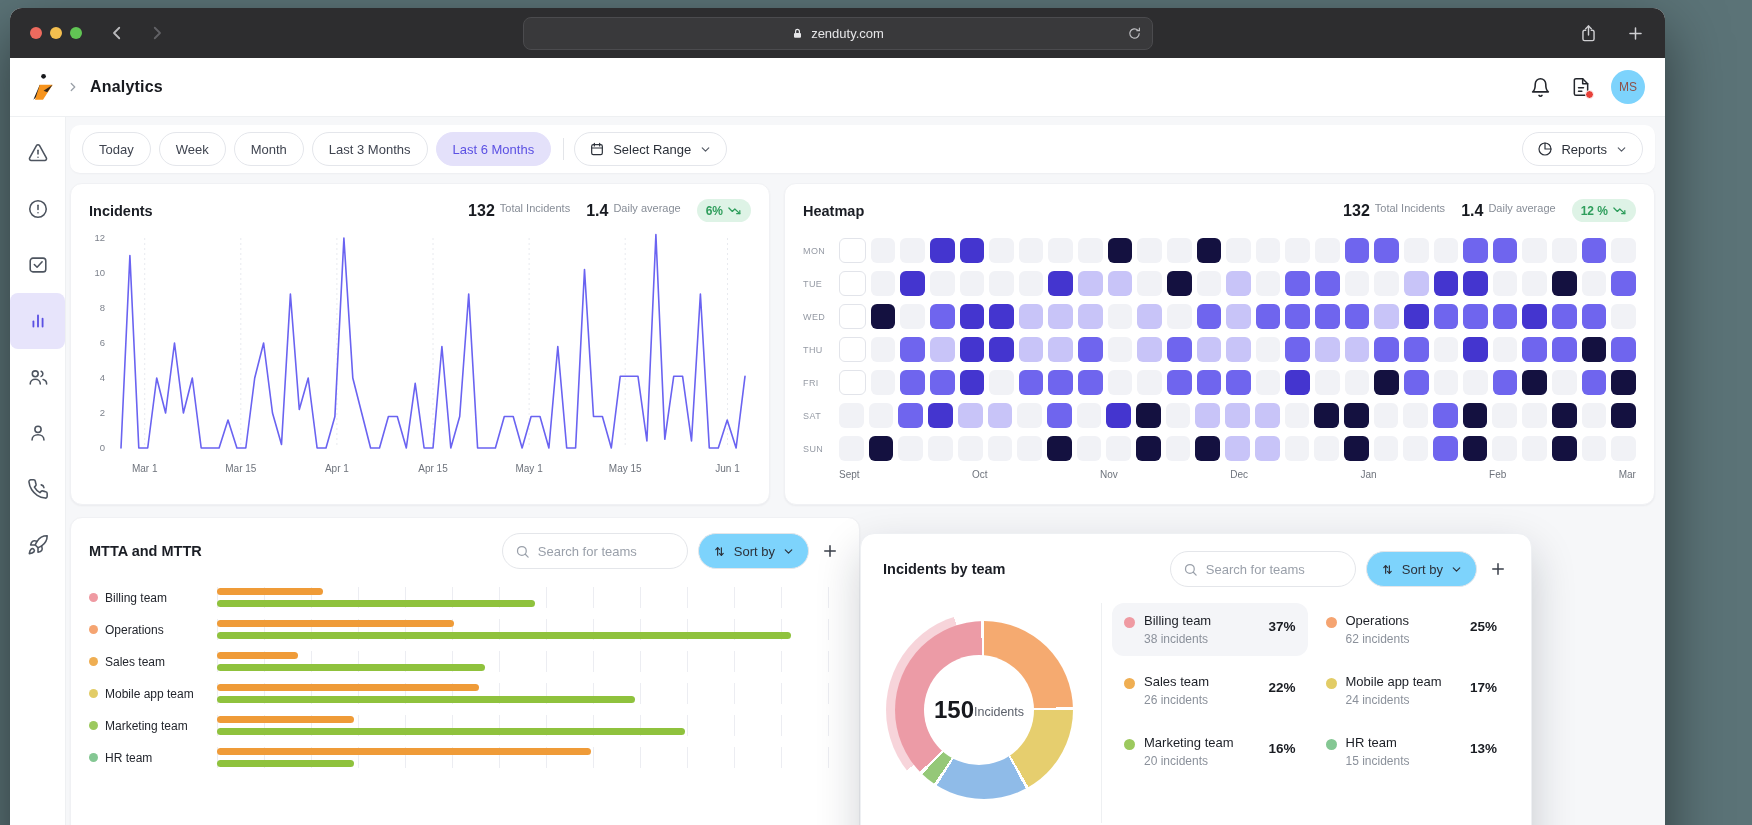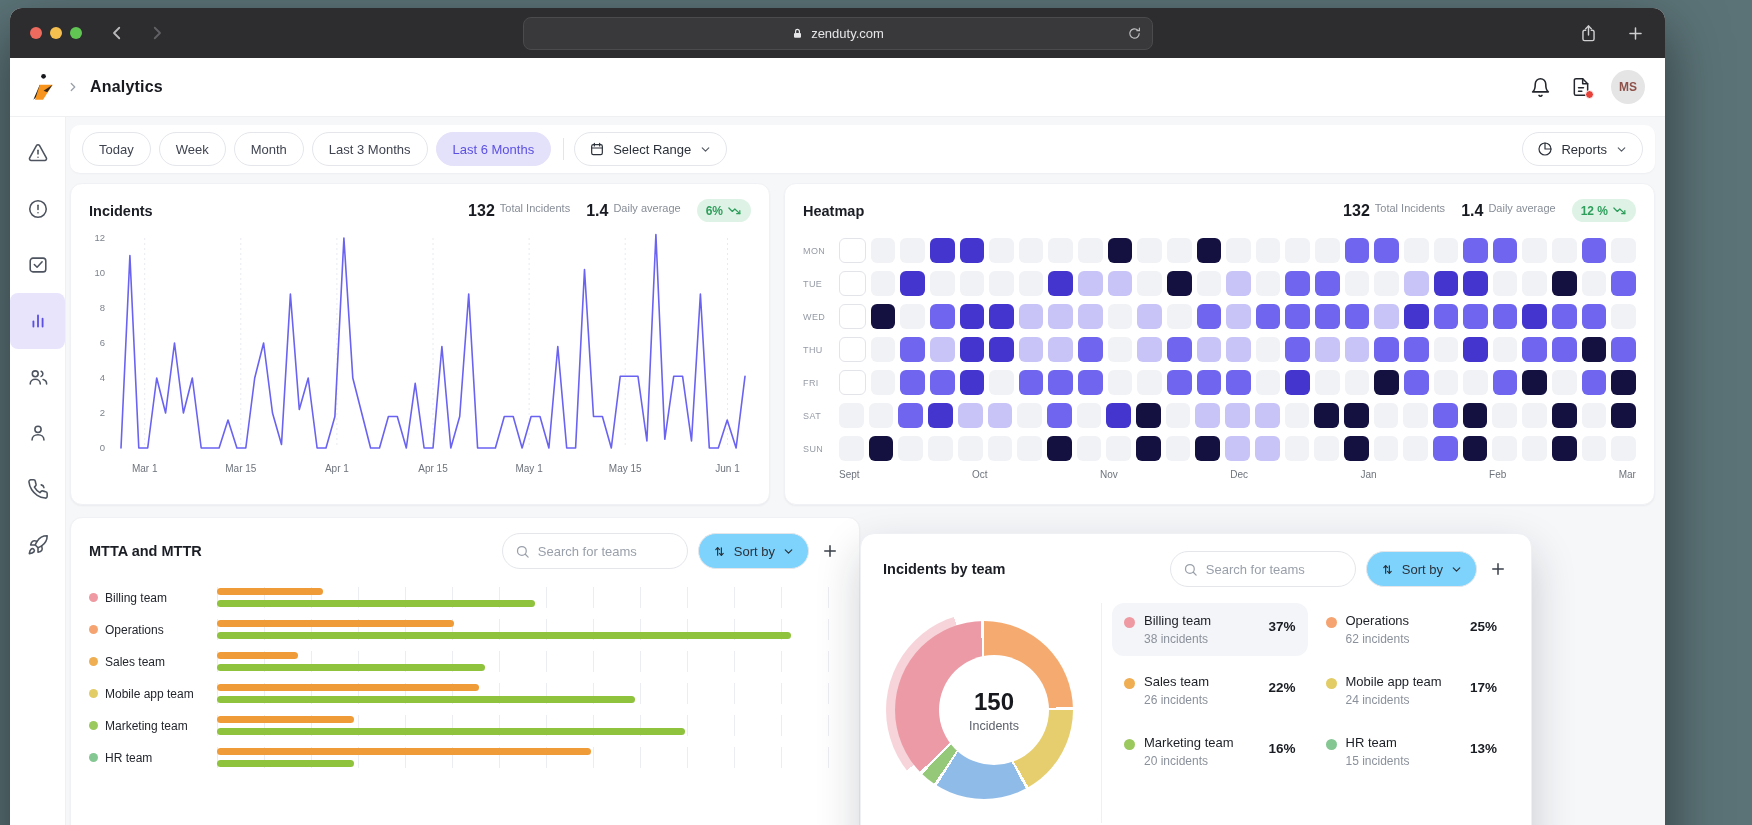--- a/index.html
+++ b/index.html
@@ -26,21 +26,21 @@
   
   .appbar { height:59px; background:#fff; border-bottom:1px solid #eef0f2; display:flex; align-items:center; padding:0 20px 0 18px; flex:0 0 auto; }
   .crumb-sep { color:#9aa0a8; margin:0 10px 0 8px; display:flex; }
   .apptitle { font-size:16px; font-weight:bold; color:#17191e; letter-spacing:.2px; }
   .appright { margin-left:auto; display:flex; align-items:center; gap:20px; }
   .gsearch { width:312px; height:38px; background:#f3f4f6; border-radius:9px; display:flex; align-items:center; padding:0 12px; gap:9px; color:#8f96a0; }
   .gsearch input { border:0; background:transparent; outline:none; font-size:13.5px; color:#3c414b; width:100%; font-family:inherit; }
   .gsearch input::placeholder { color:#9aa0aa; }
   .iconbtn { color:#23262c; position:relative; display:flex; }
   .iconbtn .reddot { position:absolute; right:-3px; bottom:-2px; width:9px; height:9px; border-radius:50%; background:#e8413a; border:1.5px solid #fff; }
-  .avatar { width:34px; height:34px; border-radius:50%; background:#e5e5e5; color:#8e5149; font-size:12px; font-weight:bold; display:flex; align-items:center; justify-content:center; }
+  .avatar { width:34px; height:34px; border-radius:50%; background:#7dd3fc; color:#8e5149; font-size:12px; font-weight:normal; display:flex; align-items:center; justify-content:center; }
 
   
   .main { flex:1; display:flex; min-height:0; }
   .sidebar { width:56px; background:#fff; border-right:1px solid #eef0f2; padding-top:8px; flex:0 0 auto; }
   .sbitem { height:56px; display:flex; align-items:center; justify-content:center; color:#4d545f; }
   .sbitem.active { background:#e7e4fb; border-radius:8px; color:#5b50e3; }
   .content { flex:1; background:#f6f7f9; padding:8px 10px 0 4px; overflow:hidden; position:relative; }
 
   
   .filterbar { background:#fff; border-radius:10px; height:48px; display:flex; align-items:center; padding:0 12px; box-shadow:0 1px 2px rgba(15,23,42,.04); }
@@ -97,22 +97,22 @@
   .bar { height:7px; border-radius:4px; }
   .bar.mttabar { margin-bottom:5px; }
 
   
   .teamcard { position:absolute; left:790px; top:16px; width:672px; height:420px; background:#fff;
     border-radius:14px; border:1px solid #eef0f3; box-shadow:0 18px 45px rgba(15,23,42,.20); padding:17px 22px; z-index:5; }
   .teambody { display:flex; margin-top:16px; }
   .donutzone { width:218px; flex:0 0 auto; position:relative; height:220px; }
   .donut { position:absolute; left:12px; top:18px; width:178px; height:178px; border-radius:50%; }
   .donutring { position:absolute; left:3px; top:9px; width:196px; height:196px; border-radius:50%; }
-  .donuthole { position:absolute; left:56px; top:52px; width:110px; height:110px; background:#fff; border-radius:50%;
-    display:flex; flex-direction:column; align-items:center; justify-content:center; }
+  .donuthole { position:absolute; left:41px; top:52px; width:110px; height:110px; background:#fff; border-radius:50%;
+    display:flex; flex-direction:row; align-items:center; justify-content:center; }
   .donutval { font-size:24px; font-weight:bold; color:#17191e; }
   .donutlab { font-size:12.5px; color:#5c616b; margin-top:3px; }
   .legend { flex:1; border-left:1px solid #eef0f2; padding-left:10px; display:grid; grid-template-columns:1fr 1fr; column-gap:6px; row-gap:8px; align-content:start; }
   .legitem { display:flex; align-items:flex-start; gap:9px; padding:10px 12px; border-radius:12px; cursor:pointer; }
   .legitem.hl { background:#f4f5f8; }
   .legitem .ldot { width:11px; height:11px; border-radius:50%; margin-top:4px; flex:0 0 auto; }
   .legname { font-size:13px; color:#1c1f26; }
   .legcount { font-size:12px; color:#8b919b; margin-top:4px; }
   .legpct { margin-left:auto; font-size:13.5px; font-weight:bold; color:#191c22; padding-top:6px; }
 

